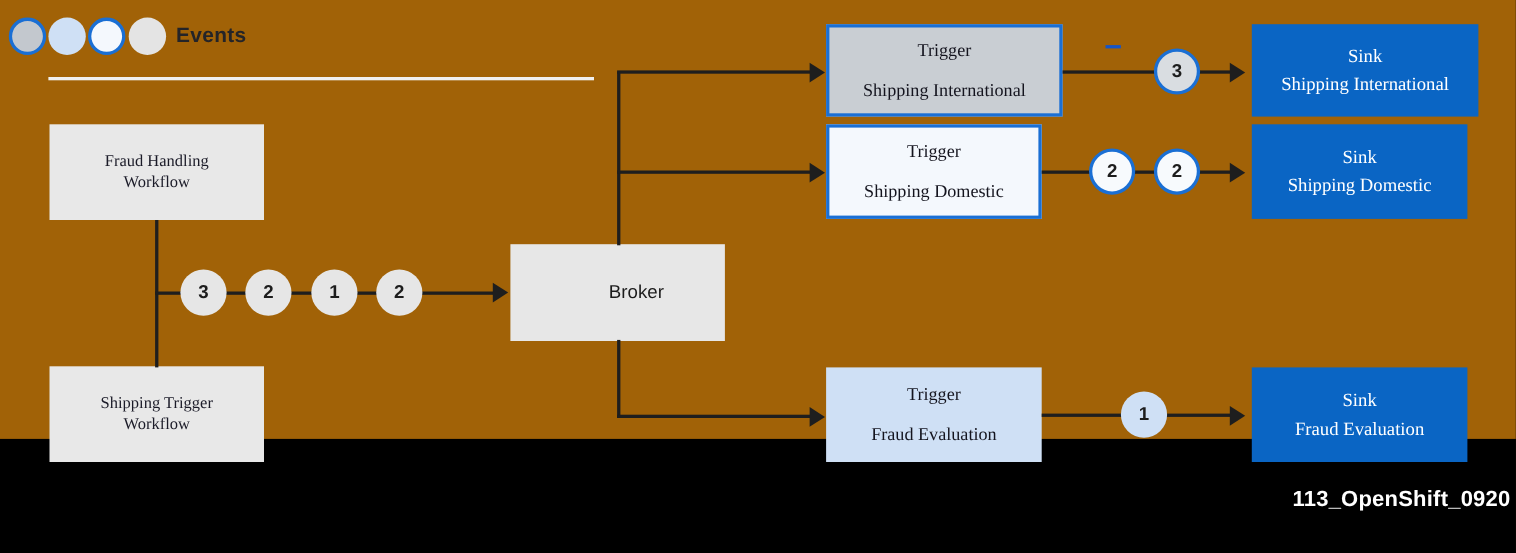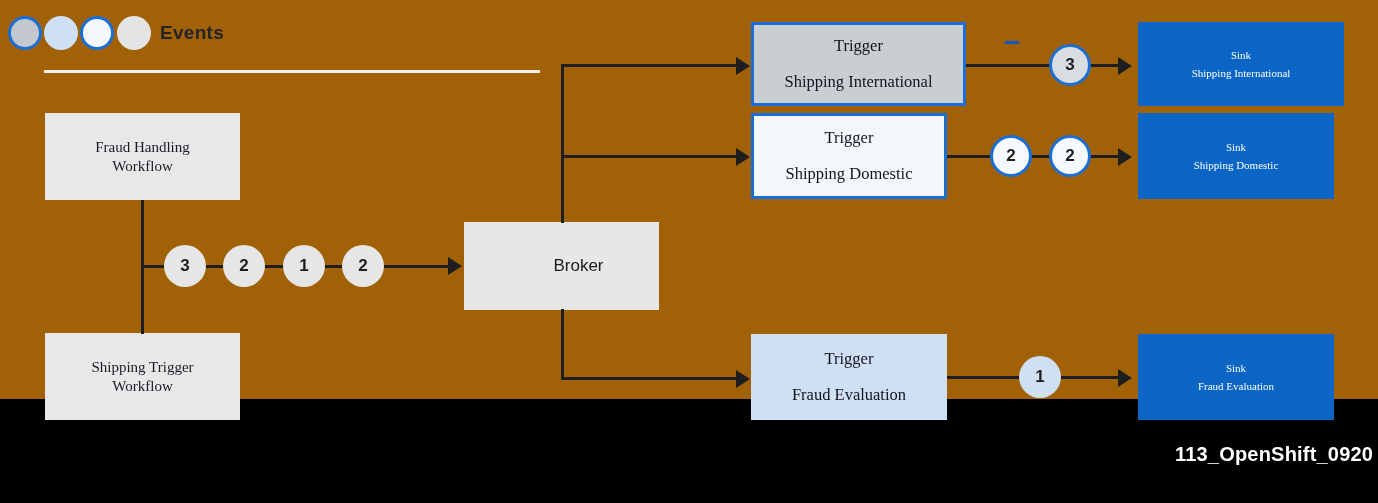--- a/index.html
+++ b/index.html
@@ -6,21 +6,21 @@
   body{width:1378px;height:503px;overflow:hidden;font-family:"Liberation Sans",sans-serif;}
   #stage{position:relative;width:1378px;height:399px;background:#a16207;}
 
   .box{position:absolute;box-sizing:border-box;display:flex;flex-direction:column;
        align-items:center;justify-content:center;text-align:right;
        font-family:"Liberation Serif",serif;}
   .wf{background:#e8e8e8;color:#1b1b28;font-size:15px;line-height:1.22;}
   .broker{background:#e7e7e7;color:#1b1b1b;font-size:17px;font-family:"Liberation Sans",sans-serif;padding-left:34px;}
   .trigger{font-size:16.5px;color:#14141e;}
   .trig-line2{margin-top:16px;}
-  .sink{background:#0a65c4;color:#ffffff;font-size:11px;}
+  .sink{background:#0a65c4;color:#ffffff;font-size:17px;}
   .sink .l2{margin-top:6px;}
 
   .legend-dot{position:absolute;border-radius:50%;box-sizing:border-box;}
   .legend-label{position:absolute;font-size:19px;font-weight:bold;color:#242428;
                 font-family:"Liberation Sans",sans-serif;letter-spacing:.3px;}
   .rule{position:absolute;background:#f0f0f0;height:3px;}
 
   .token{position:absolute;border-radius:50%;box-sizing:border-box;display:flex;
          align-items:center;justify-content:center;font-size:17px;font-weight:bold;
          font-family:"Liberation Sans",sans-serif;color:#1d1d1d;}

